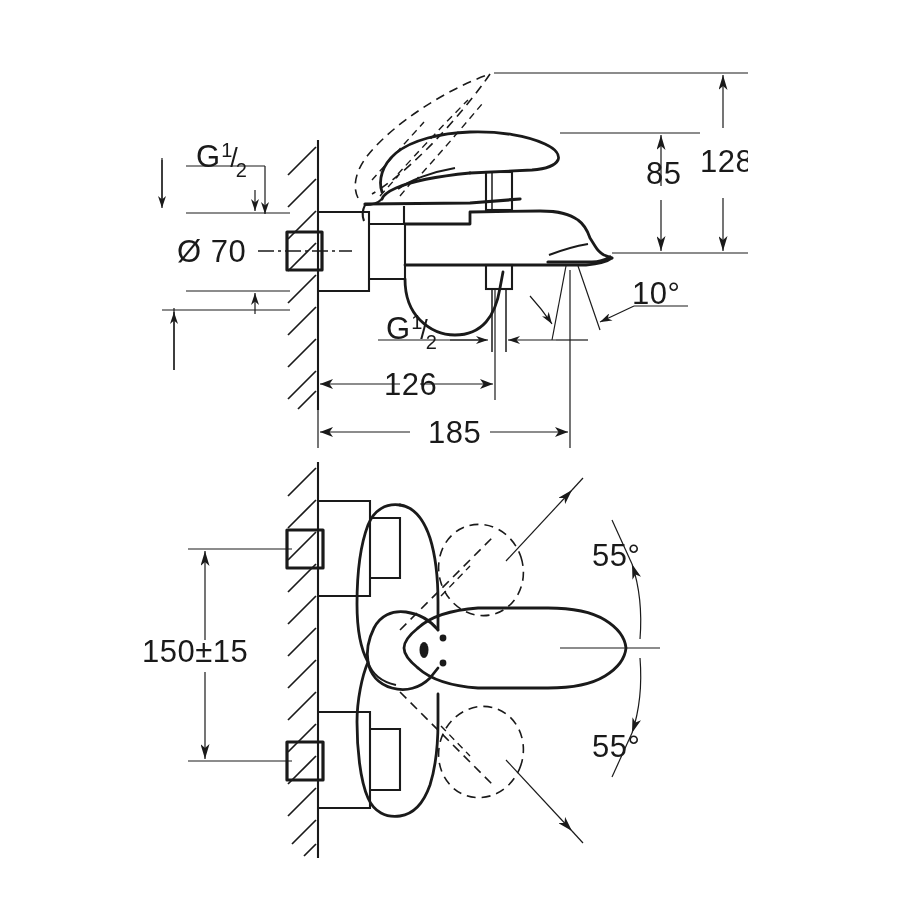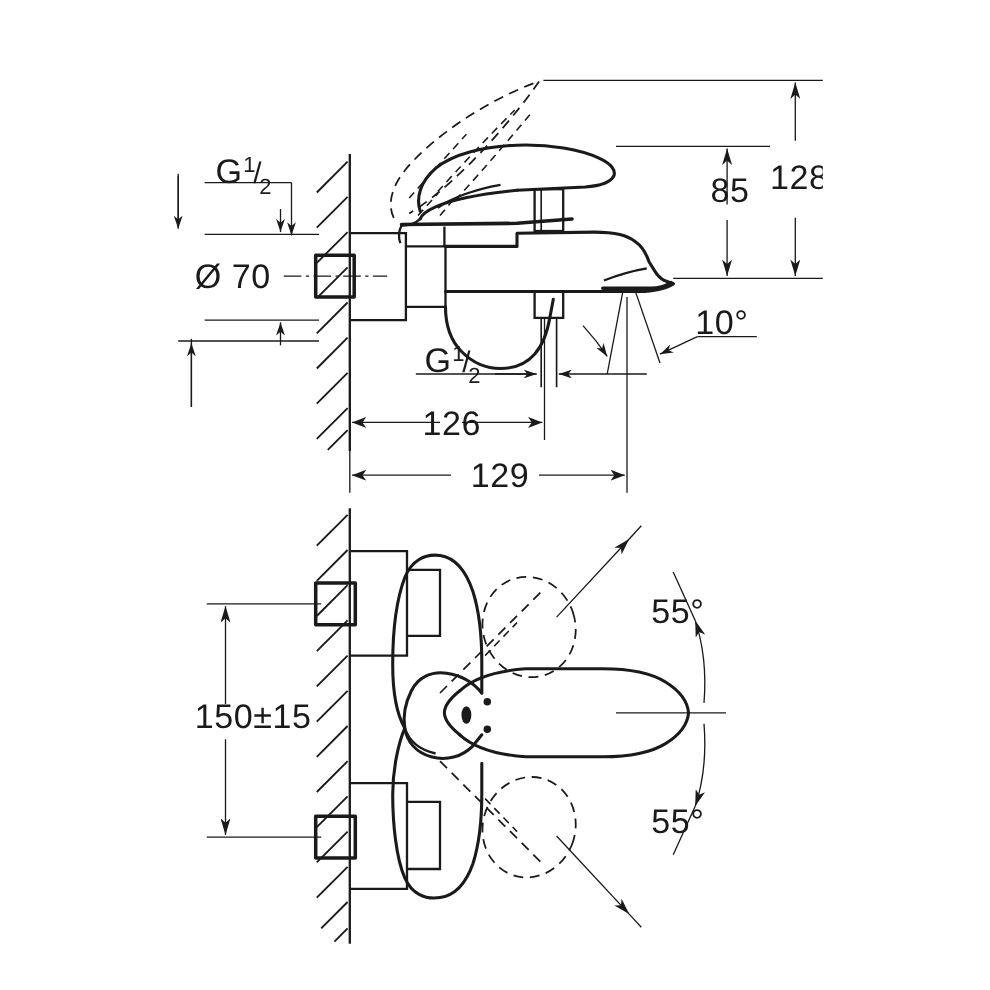--- a/index.html
+++ b/index.html
@@ -362,21 +362,21 @@
   <div class="lbl lbl-num" style="left:632px; top:278px;">10°</div>
 
   <div class="lbl" style="left:386px; top:311px;">
     <span class="gfrac">
       <span class="gl">G</span><span class="num">1</span><span class="sl">/</span><span class="den">2</span>
     </span>
   </div>
 
   <div class="lbl lbl-num" style="left:384px; top:369px;text-align:center;">126</div>
 
-  <div class="lbl lbl-num" style="left:428px; top:417px;">129</div>
-
-  <div class="lbl lbl-num" style="left:142px; top:636px;margin-left:35px;">150±15</div>
+  <div class="lbl lbl-num" style="left:428px; top:417px;">185</div>
+
+  <div class="lbl lbl-num" style="left:142px; top:636px;">150±15</div>
 
   <div class="lbl lbl-num" style="left:592px; top:540px;">55°</div>
 
   <div class="lbl lbl-num" style="left:592px; top:731px;">55°</div>
 
 </div>
 
 </body></html>

